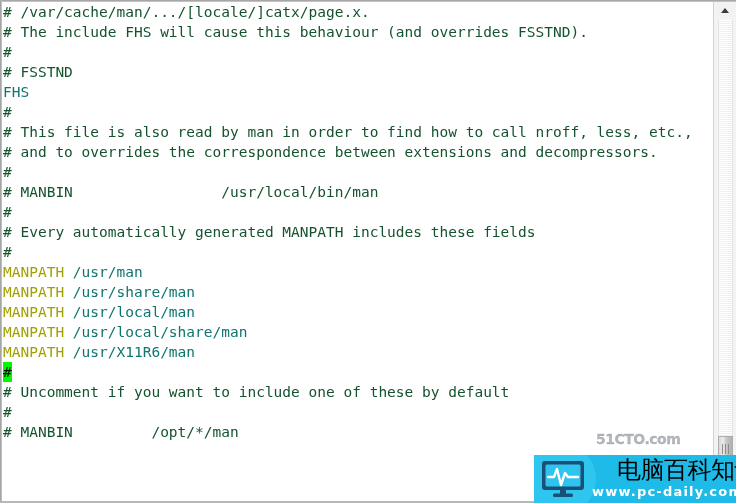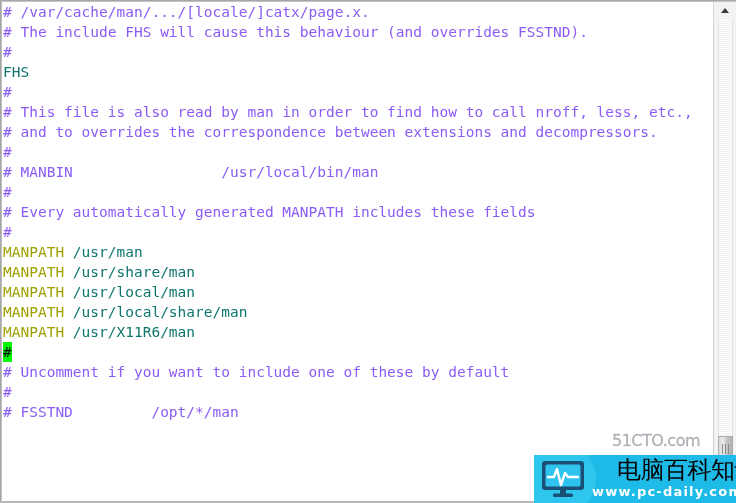--- a/index.html
+++ b/index.html
@@ -48,21 +48,21 @@
     background: #ffffff;
     overflow: hidden;
   }
   .line {
     height: 20px;
     line-height: 20px;
     font-size: 14.5px;
     white-space: pre;
     letter-spacing: 0px;
   }
-  .c-comment { color: #8b5cf6; }
+  .c-comment { color: #14532d; }
   .c-red     { color: #0f766e; }
   .c-olive   { color: #a0a000; }
   .cursor-block {
     background: #00f900;
     color: #000000;
     display: inline-block;
   }
 
   
   .scrollbar {
@@ -127,26 +127,25 @@
       repeating-linear-gradient(to right,
         #8c8c8c 0px, #8c8c8c 1px, transparent 1px, transparent 3px);
   }
 
   
   .wm-51cto {
     position: absolute;
     left: 596px;
     top: 431px;
     font-family: "DejaVu Sans", sans-serif;
-    font-weight: normal;
-    font-size: 16px;
+    font-weight: bold;
+    font-size: 14px;
     letter-spacing: -0.5px;
     color: rgba(118,126,134,0.55);
     text-shadow: 1px 1px 0 rgba(255,255,255,0.65);
-    margin-left: 16px;
     -webkit-text-stroke: 0.3px rgba(90,98,106,0.4);
   }
   .wm-banner {
     position: absolute;
     left: 534px;
     top: 455px;
     width: 202px;
     height: 48px;
     background: #1fbbe8;
     overflow: hidden;
@@ -205,38 +204,39 @@
 <div id="app">
 
   <div class="frame-top"></div>
   <div class="frame-left"></div>
   <div class="frame-bottom"></div>
 
   <div class="editor" id="editor-area">
       <div class="line"><span class="c-comment"># /var/cache/man/.../[locale/]catx/page.x.</span></div>
       <div class="line"><span class="c-comment"># The include FHS will cause this behaviour (and overrides FSSTND).</span></div>
       <div class="line"><span class="c-comment">#</span></div>
+      <div class="line"><span class="c-comment"># FSSTND</span></div>
       <div class="line"><span class="c-red">FHS</span></div>
       <div class="line"><span class="c-comment">#</span></div>
       <div class="line"><span class="c-comment"># This file is also read by man in order to find how to call nroff, less, etc.,</span></div>
       <div class="line"><span class="c-comment"># and to overrides the correspondence between extensions and decompressors.</span></div>
       <div class="line"><span class="c-comment">#</span></div>
       <div class="line"><span class="c-comment"># MANBIN                 /usr/local/bin/man</span></div>
       <div class="line"><span class="c-comment">#</span></div>
       <div class="line"><span class="c-comment"># Every automatically generated MANPATH includes these fields</span></div>
       <div class="line"><span class="c-comment">#</span></div>
       <div class="line"><span class="c-olive">MANPATH</span><span class="c-red"> /usr/man</span></div>
       <div class="line"><span class="c-olive">MANPATH</span><span class="c-red"> /usr/share/man</span></div>
       <div class="line"><span class="c-olive">MANPATH</span><span class="c-red"> /usr/local/man</span></div>
       <div class="line"><span class="c-olive">MANPATH</span><span class="c-red"> /usr/local/share/man</span></div>
       <div class="line"><span class="c-olive">MANPATH</span><span class="c-red"> /usr/X11R6/man</span></div>
       <div class="line"><span class="cursor-block">#</span></div>
       <div class="line"><span class="c-comment"># Uncomment if you want to include one of these by default</span></div>
       <div class="line"><span class="c-comment">#</span></div>
-      <div class="line"><span class="c-comment"># FSSTND         /opt/*/man</span></div>
+      <div class="line"><span class="c-comment"># MANBIN         /opt/*/man</span></div>
       <div class="line"><span class="c-comment"></span>&nbsp;</div>
       <div class="line"><span class="c-comment"></span>&nbsp;</div>
     </div>
 
   <div class="scrollbar">
     <div class="sb-up">
       <div class="tri"></div>
     </div>
     <div class="sb-track"></div>
     <div class="sb-thumb">

